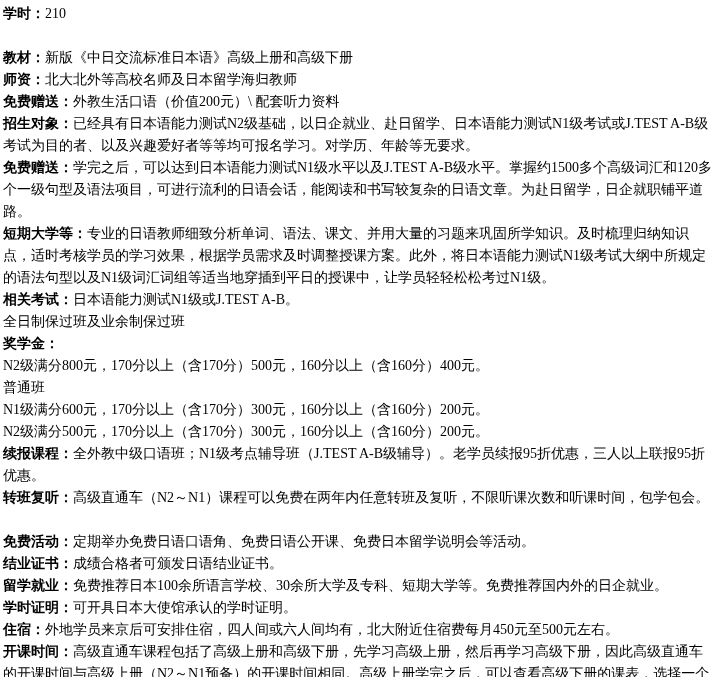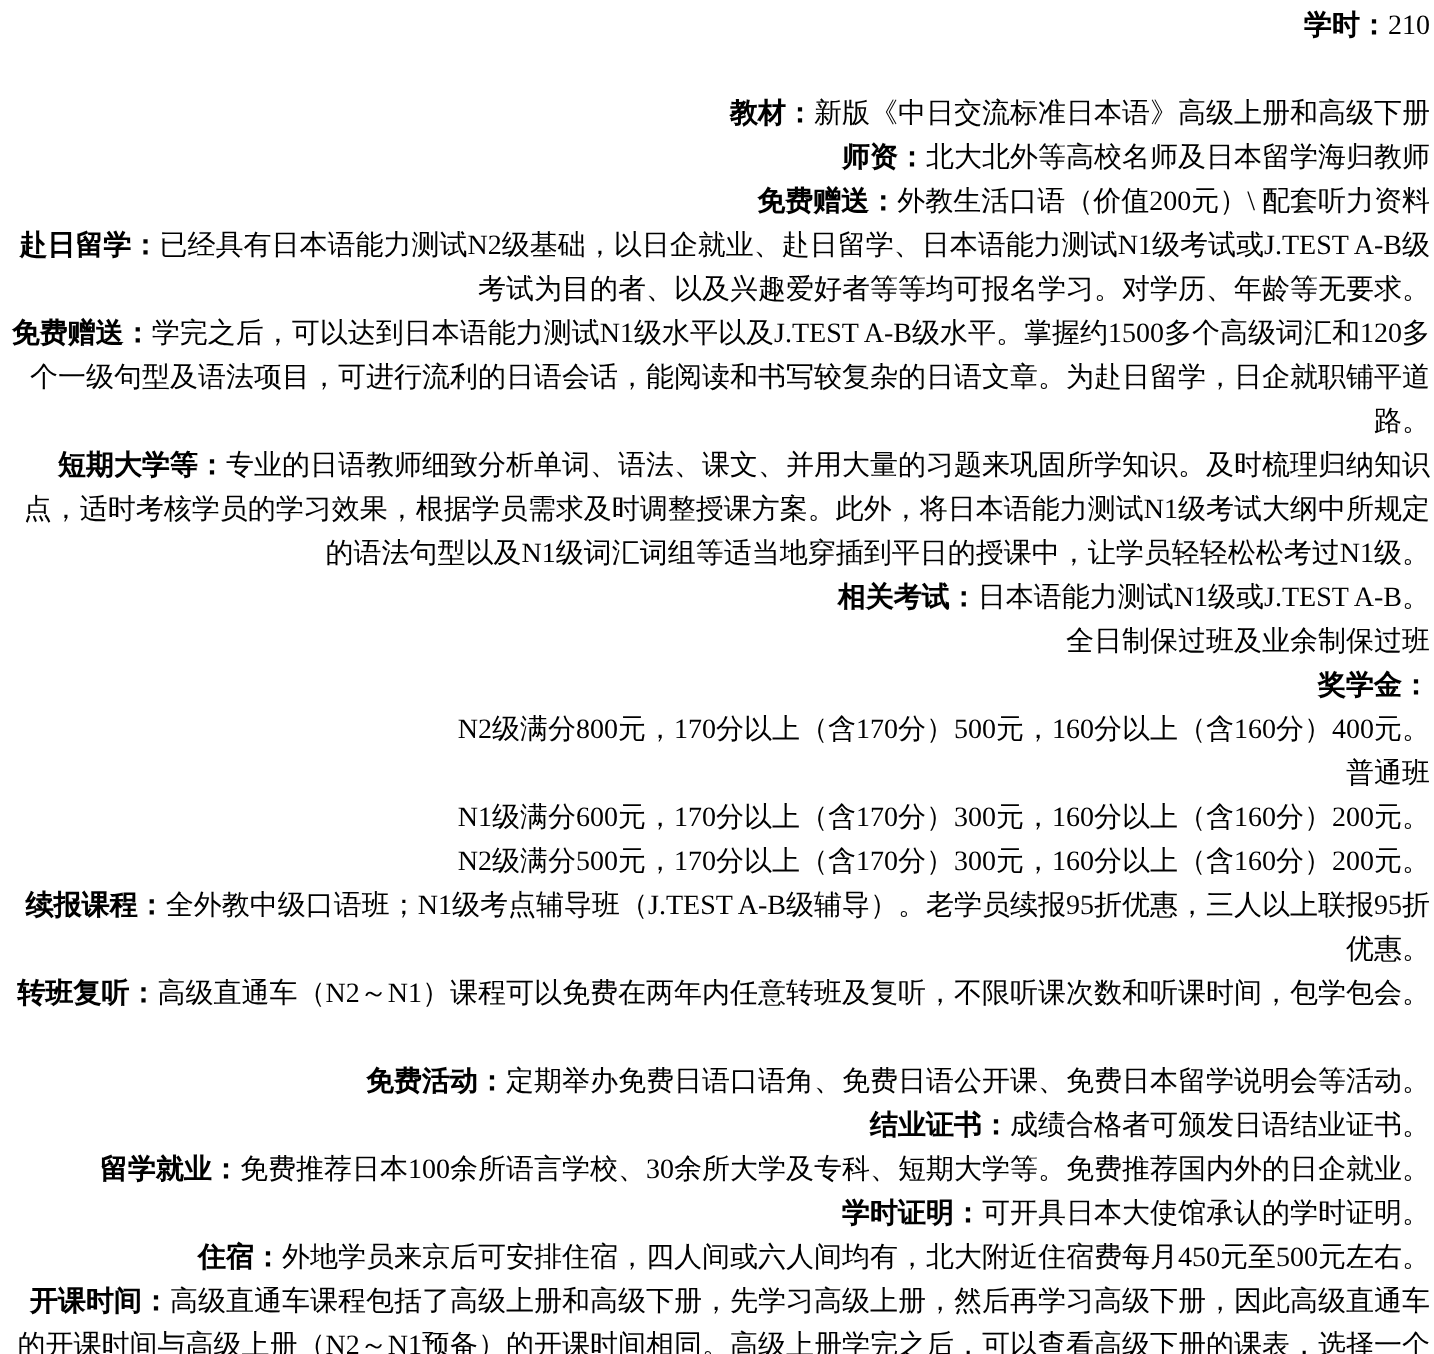--- a/index.html
+++ b/index.html
@@ -16,40 +16,40 @@
     width: 717px;
     padding: 3px 2px 6px 3px;
     font-family: "Liberation Serif", "DejaVu Serif", serif;
     font-size: 14px;
     line-height: 22px;
     color: #000000;
   }
   .line {
     margin: 0;
     padding: 0;
-    text-align: right;
+    text-align: left;
     word-break: break-word;
   }
   .line.blank {
     height: 22px;
   }
   .field-label {
     font-weight: bold;
   }
 </style>
 </head>
 <body>
 
 <main class="doc">
     <p class="line"><b class="field-label">学时：</b><span class="field-value">210</span></p>
     <p class="line blank"></p>
     <p class="line"><b class="field-label">教材：</b><span class="field-value">新版《中日交流标准日本语》高级上册和高级下册</span></p>
     <p class="line"><b class="field-label">师资：</b><span class="field-value">北大北外等高校名师及日本留学海归教师</span></p>
     <p class="line"><b class="field-label">免费赠送：</b><span class="field-value">外教生活口语（价值200元）\ 配套听力资料</span></p>
-    <p class="line"><b class="field-label">赴日留学：</b><span class="field-value">已经具有日本语能力测试N2级基础，以日企就业、赴日留学、日本语能力测试N1级考试或J.TEST A-B级考试为目的者、以及兴趣爱好者等等均可报名学习。对学历、年龄等无要求。</span></p>
+    <p class="line"><b class="field-label">招生对象：</b><span class="field-value">已经具有日本语能力测试N2级基础，以日企就业、赴日留学、日本语能力测试N1级考试或J.TEST A-B级考试为目的者、以及兴趣爱好者等等均可报名学习。对学历、年龄等无要求。</span></p>
     <p class="line"><b class="field-label">免费赠送：</b><span class="field-value">学完之后，可以达到日本语能力测试N1级水平以及J.TEST A-B级水平。掌握约1500多个高级词汇和120多个一级句型及语法项目，可进行流利的日语会话，能阅读和书写较复杂的日语文章。为赴日留学，日企就职铺平道路。</span></p>
     <p class="line"><b class="field-label">短期大学等：</b><span class="field-value">专业的日语教师细致分析单词、语法、课文、并用大量的习题来巩固所学知识。及时梳理归纳知识点，适时考核学员的学习效果，根据学员需求及时调整授课方案。此外，将日本语能力测试N1级考试大纲中所规定的语法句型以及N1级词汇词组等适当地穿插到平日的授课中，让学员轻轻松松考过N1级。</span></p>
     <p class="line"><b class="field-label">相关考试：</b><span class="field-value">日本语能力测试N1级或J.TEST A-B。</span></p>
     <p class="line"><span class="field-value">全日制保过班及业余制保过班</span></p>
     <p class="line"><b class="field-label">奖学金：</b><span class="field-value"></span></p>
     <p class="line"><span class="field-value">N2级满分800元，170分以上（含170分）500元，160分以上（含160分）400元。</span></p>
     <p class="line"><span class="field-value">普通班</span></p>
     <p class="line"><span class="field-value">N1级满分600元，170分以上（含170分）300元，160分以上（含160分）200元。</span></p>
     <p class="line"><span class="field-value">N2级满分500元，170分以上（含170分）300元，160分以上（含160分）200元。</span></p>
     <p class="line"><b class="field-label">续报课程：</b><span class="field-value">全外教中级口语班；N1级考点辅导班（J.TEST A-B级辅导）。老学员续报95折优惠，三人以上联报95折优惠。</span></p>

